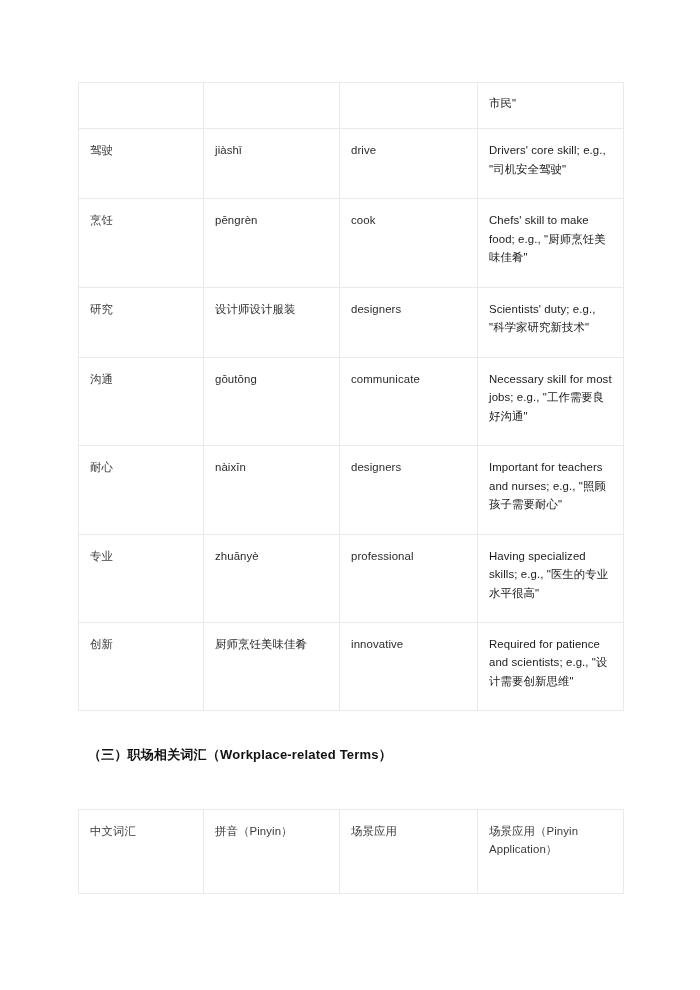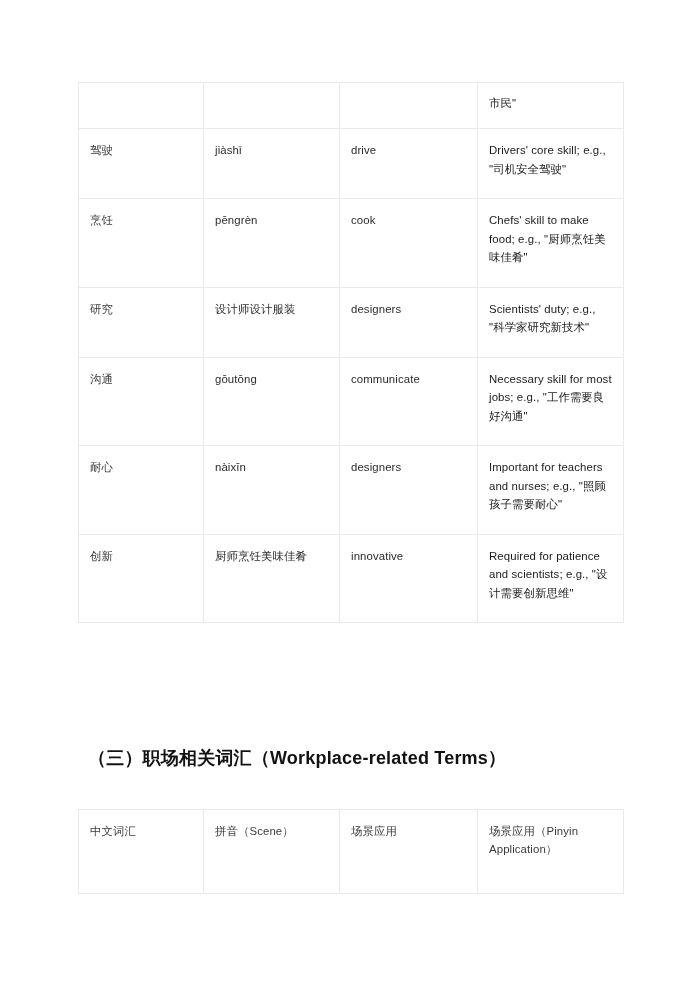--- a/index.html
+++ b/index.html
@@ -69,21 +69,21 @@
     padding-bottom: 16px;
   }
   table.vocab.header-table td {
     padding-bottom: 34px;
   }
 
   
   h2.section-heading {
     margin: 0;
     padding: 0;
-    font-size: 18px;
+    font-size: 13px;
     font-weight: bold;
     color: #121212;
     letter-spacing: 0.2px;
     line-height: 1.4;
     white-space: nowrap;
   }
   .heading-wrap {
     position: absolute;
     left: 88px;
     top: 746px;
@@ -143,20 +143,26 @@
           <td class="english">communicate</td>
           <td class="scene">Necessary skill for most jobs; e.g., "工作需要良好沟通"</td>
         </tr>
         <tr>
           <td class="cjk">耐心</td>
           <td class="pinyin">nàixīn</td>
           <td class="english">designers</td>
           <td class="scene">Important for teachers and nurses; e.g., "照顾孩子需要耐心"</td>
         </tr>
         <tr>
+          <td class="cjk">专业</td>
+          <td class="pinyin">zhuānyè</td>
+          <td class="english">professional</td>
+          <td class="scene">Having specialized skills; e.g., "医生的专业水平很高"</td>
+        </tr>
+        <tr>
           <td class="cjk">创新</td>
           <td class="pinyin">厨师烹饪美味佳肴</td>
           <td class="english">innovative</td>
           <td class="scene">Required for patience and scientists; e.g., "设计需要创新思维"</td>
         </tr>
       </tbody>
     </table>
   </div>
 
   <div class="heading-wrap">
@@ -167,21 +173,21 @@
     <table class="vocab header-table">
       <colgroup>
         <col class="c1">
           <col class="c2">
           <col class="c3">
           <col class="c4">
       </colgroup>
       <tbody>
         <tr>
           <td class="cjk">中文词汇</td>
-          <td class="cjk">拼音（Scene）</td>
+          <td class="cjk">拼音（Pinyin）</td>
           <td class="cjk">场景应用</td>
           <td class="cjk">场景应用（Pinyin Application）</td>
         </tr>
       </tbody>
     </table>
   </div>
 
 </div>
 
 </body></html>

